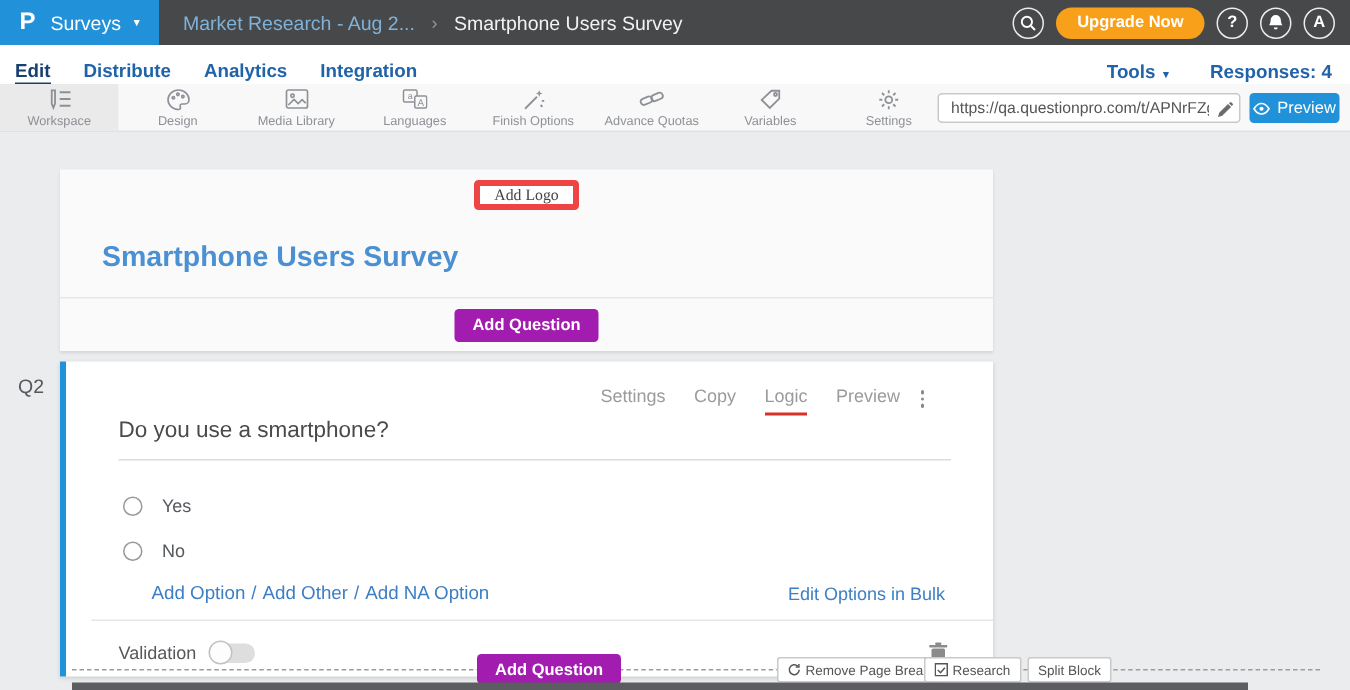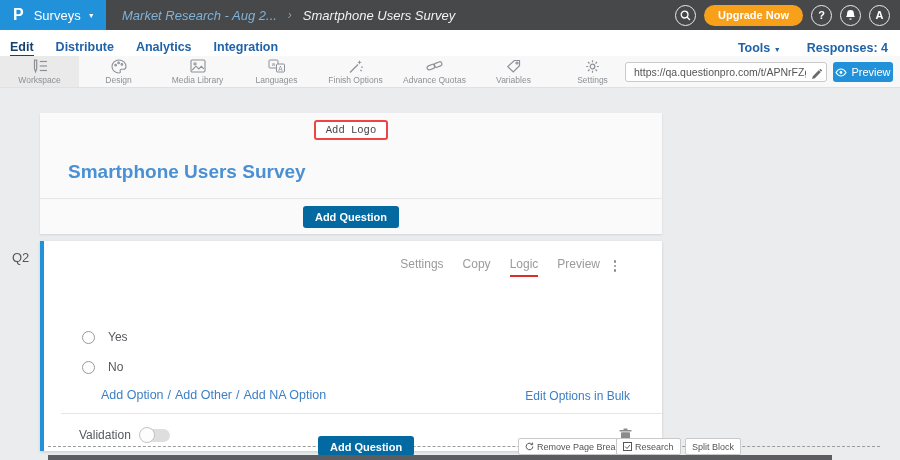--- a/index.html
+++ b/index.html
@@ -5,21 +5,21 @@
   * { margin:0; padding:0; box-sizing:border-box; }
   html,body { width:900px; height:460px; }
   body { font-family:"Liberation Sans", sans-serif; background:#ebecee; position:relative; overflow:hidden; }
 
   
   .topbar { position:absolute; top:0; left:0; width:900px; height:30px; background:#47484a; display:flex; align-items:center; }
   .logo-area { width:106px; height:30px; background:#2191d9; display:flex; align-items:center; padding-left:13px; color:#fff; cursor:pointer; }
   .logo-glyph { font-size:16px; font-weight:bold; margin-right:10px; }
   .product-label { font-size:13px; }
   .caret { font-size:7px; margin-left:7px; }
-  .breadcrumb { display:flex; align-items:center; margin-left:16px; font-size:13px; gap:11px;font-style:italic; }
+  .breadcrumb { display:flex; align-items:center; margin-left:16px; font-size:13px; gap:11px; }
   .bc-parent { color:#7fb2d9; cursor:pointer; }
   .bc-sep { color:#9a9a9a; font-size:12px; }
   .bc-current { color:#f2f2f2; }
   .topbar-right { margin-left:auto; display:flex; align-items:center; gap:8px; padding-right:10px; }
   .circle-btn { width:21px; height:21px; border:1px solid #ececec; border-radius:50%; color:#fff;
     display:flex; align-items:center; justify-content:center; font-size:11px; font-weight:bold; cursor:pointer; }
   .upgrade { background:#f9a01b; color:#fff; height:21px; border-radius:11px; padding:0 14px; font-size:11px; font-weight:bold;
     display:flex; align-items:center; cursor:pointer; }
 
   
@@ -45,26 +45,26 @@
   .preview-btn { position:absolute; left:833px; top:6px; width:60px; height:20px; background:#2191d9; border:none; border-radius:3px;
     color:#fff; font-size:11px; display:flex; align-items:center; justify-content:center; gap:4px; cursor:pointer; }
 
   
   .page { position:absolute; top:88px; left:0; width:900px; height:372px; }
   .qcode { position:absolute; left:12px; top:162px; font-size:13px; color:#55585c; }
 
   .card { position:absolute; left:40px; top:25px; width:622px; }
   .card-header { background:#fafafa; box-shadow:0 1px 2px rgba(0,0,0,0.10); }
   .add-logo-row { height:42px; display:flex; justify-content:center; padding-top:7px; }
-  .add-logo-btn { height:20px; background:#fff; border:2px solid #ef4444; border-radius:3px; font-size:10.5px; color:#444;
-    padding:0 10px; cursor:pointer; font-family:Liberation Mono, monospace; }
+  .add-logo-btn { height:20px; background:#fff; border:4px solid #ef4444; border-radius:3px; font-size:10.5px; color:#444;
+    padding:0 10px; cursor:pointer; font-family:Liberation Serif, serif; }
   .survey-title { padding:6px 0 15px 28px; font-size:19px; color:#4a90d2; cursor:text; }
   .hdr-divider { border-top:1px solid #e7e7e7; }
   .add-question-row { height:35px; display:flex; align-items:center; justify-content:center; }
-  .btn-primary { background:#0369a1; color:#fff; border:none; border-radius:3px; font-size:11px; font-weight:bold;
+  .btn-primary { background:#a21caf; color:#fff; border:none; border-radius:3px; font-size:11px; font-weight:bold;
     padding:5px 12px; cursor:pointer; font-family:"Liberation Sans", sans-serif; }
 
   
   .question-block { position:relative; margin-top:7px; height:210px; background:#fff; border-left:4px solid #2191d9;
     box-shadow:0 1px 3px rgba(0,0,0,0.14); }
   .tabs { position:absolute; top:16px; right:62px; display:flex; gap:19px; font-size:12px; color:#9b9b9b; }
   .tab { cursor:pointer; padding-bottom:4px; }
   .tab.active { border-bottom:2px solid #d9312a; }
   .kebab { position:absolute; top:17px; right:40px; width:14px; height:16px; display:flex; flex-direction:column;
     align-items:center; justify-content:center; gap:2px; cursor:pointer; }
@@ -262,20 +262,21 @@
         <span class="tab">Copy</span>
         <span class="tab active">Logic</span>
         <span class="tab">Preview</span>
       </div>
       <span class="kebab">
           <i></i>
           <i></i>
           <i></i>
         </span>
 
+      <div class="qtext">Do you use a smartphone?</div>
 
       <div class="option opt-0">
         <span class="radio"></span>
         <span>Yes</span>
       </div>
       <div class="option opt-1">
         <span class="radio"></span>
         <span>No</span>
       </div>
 

